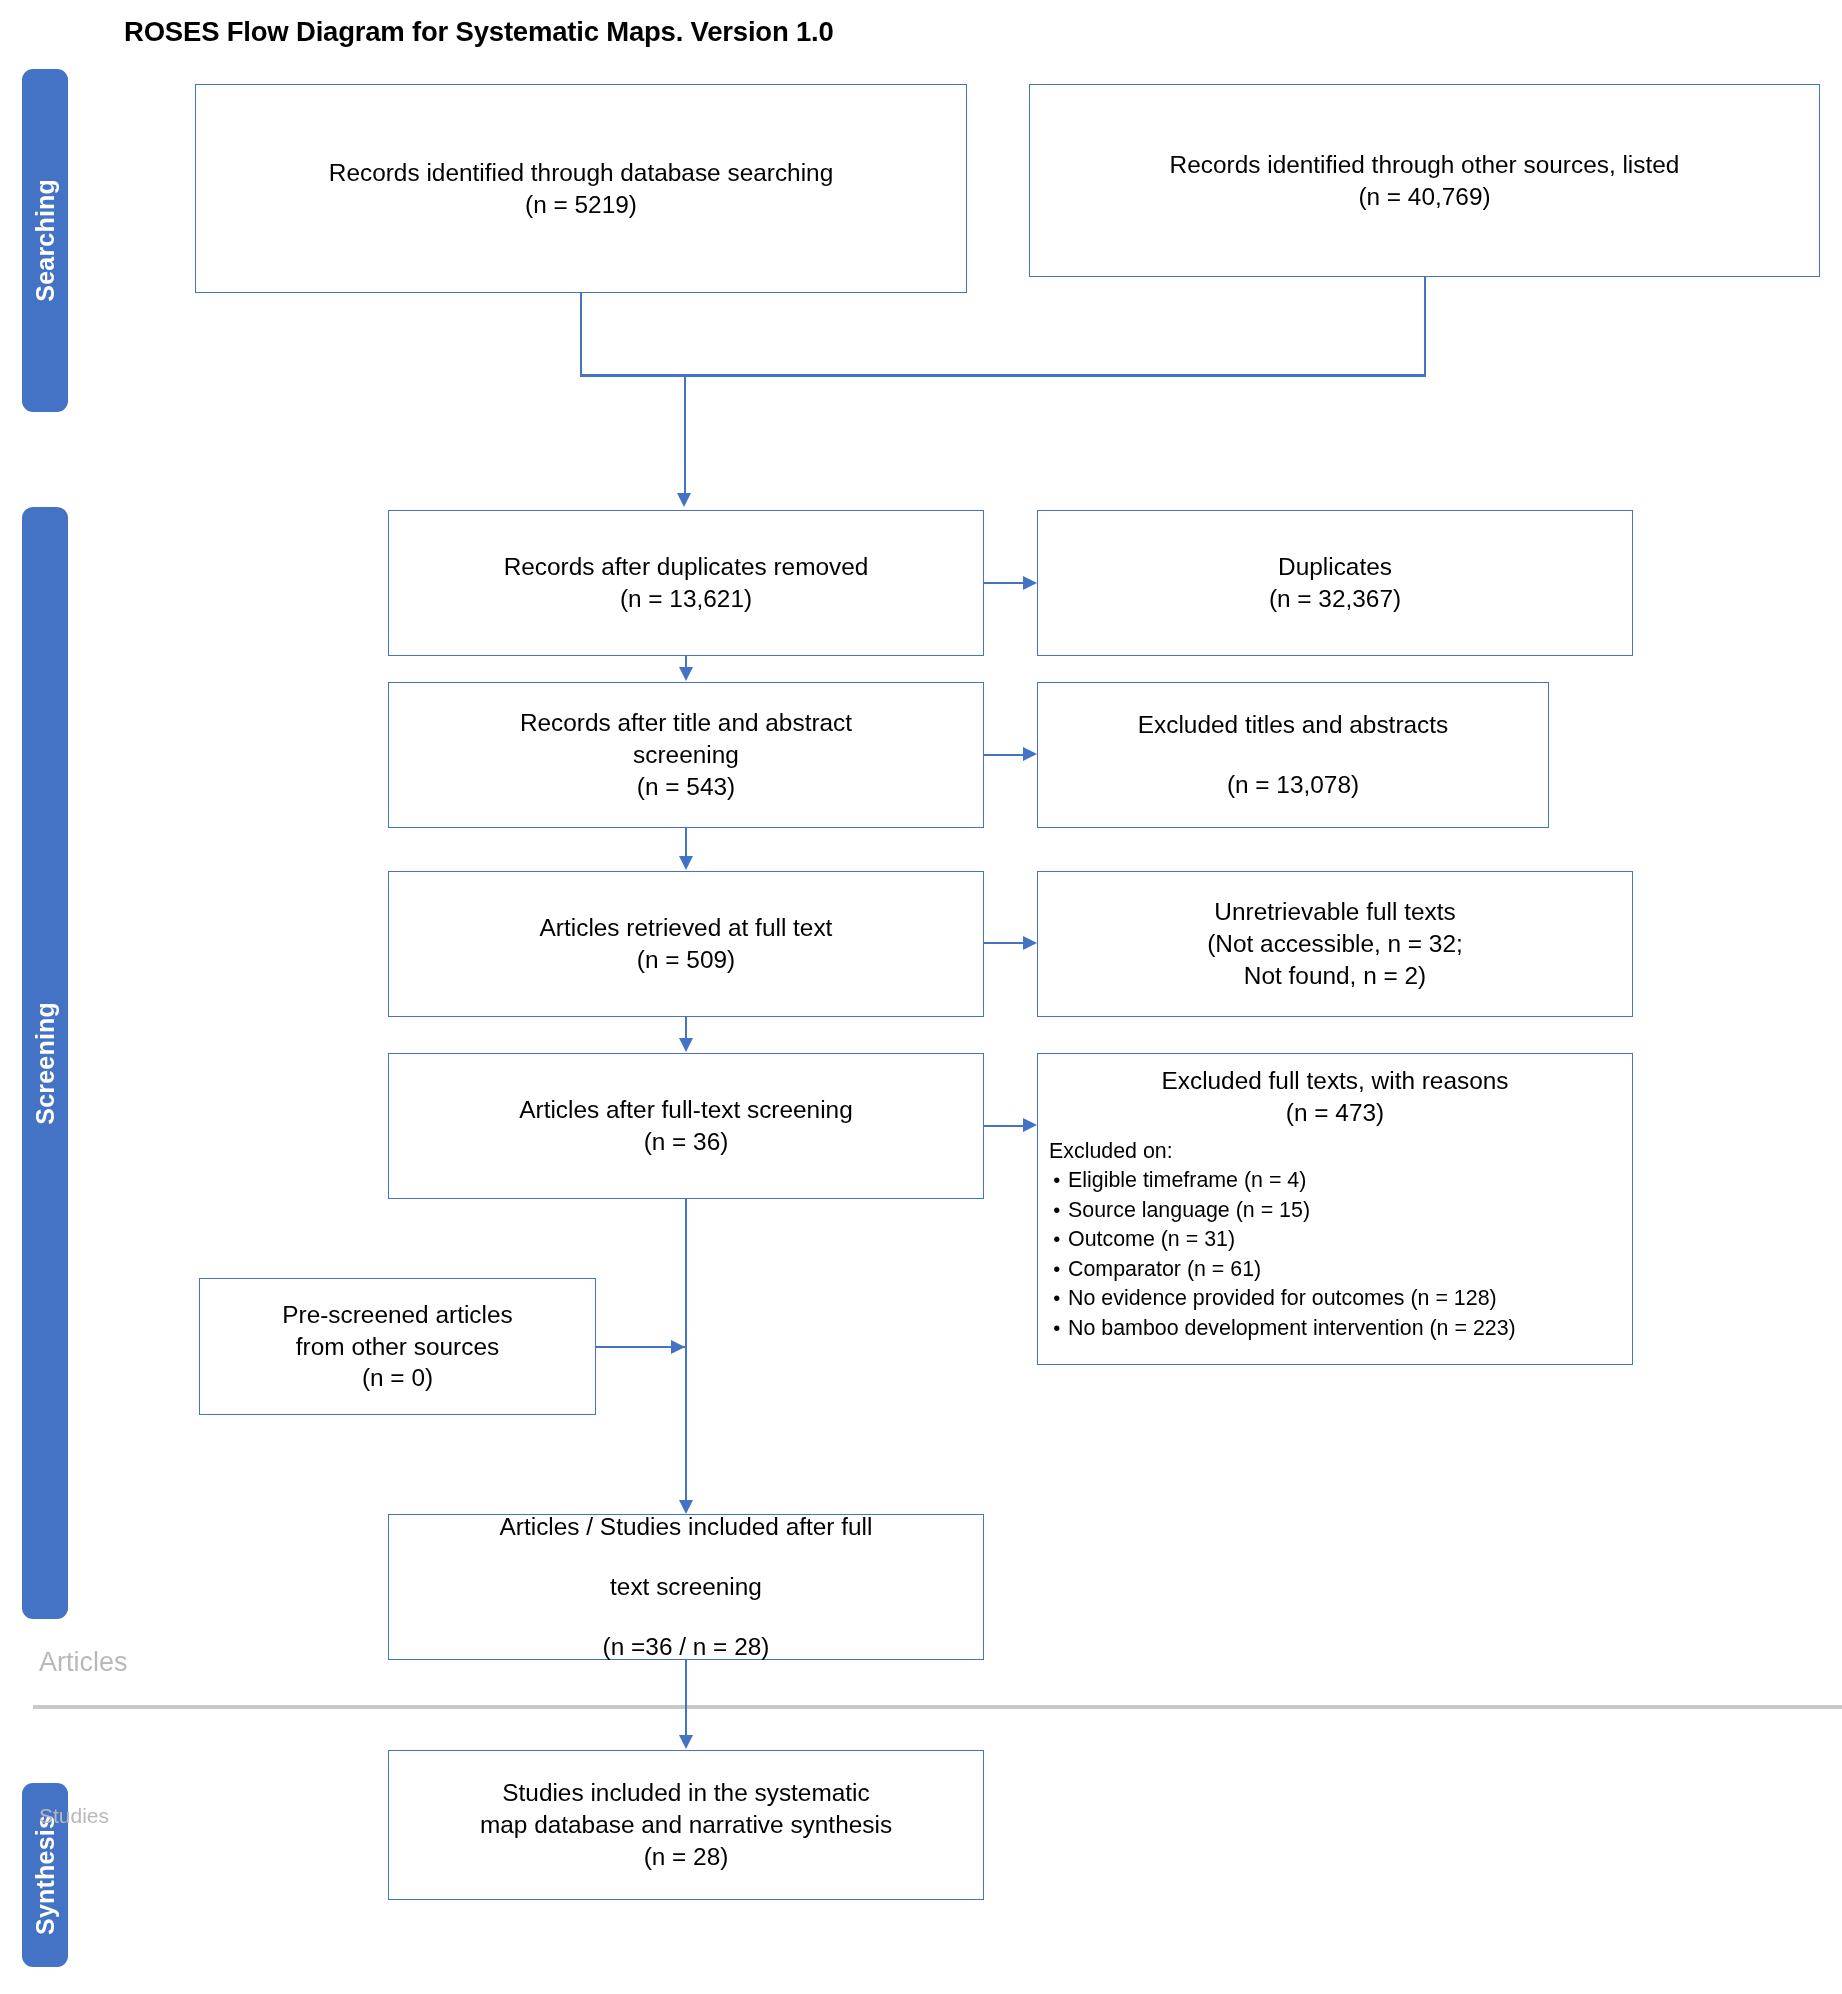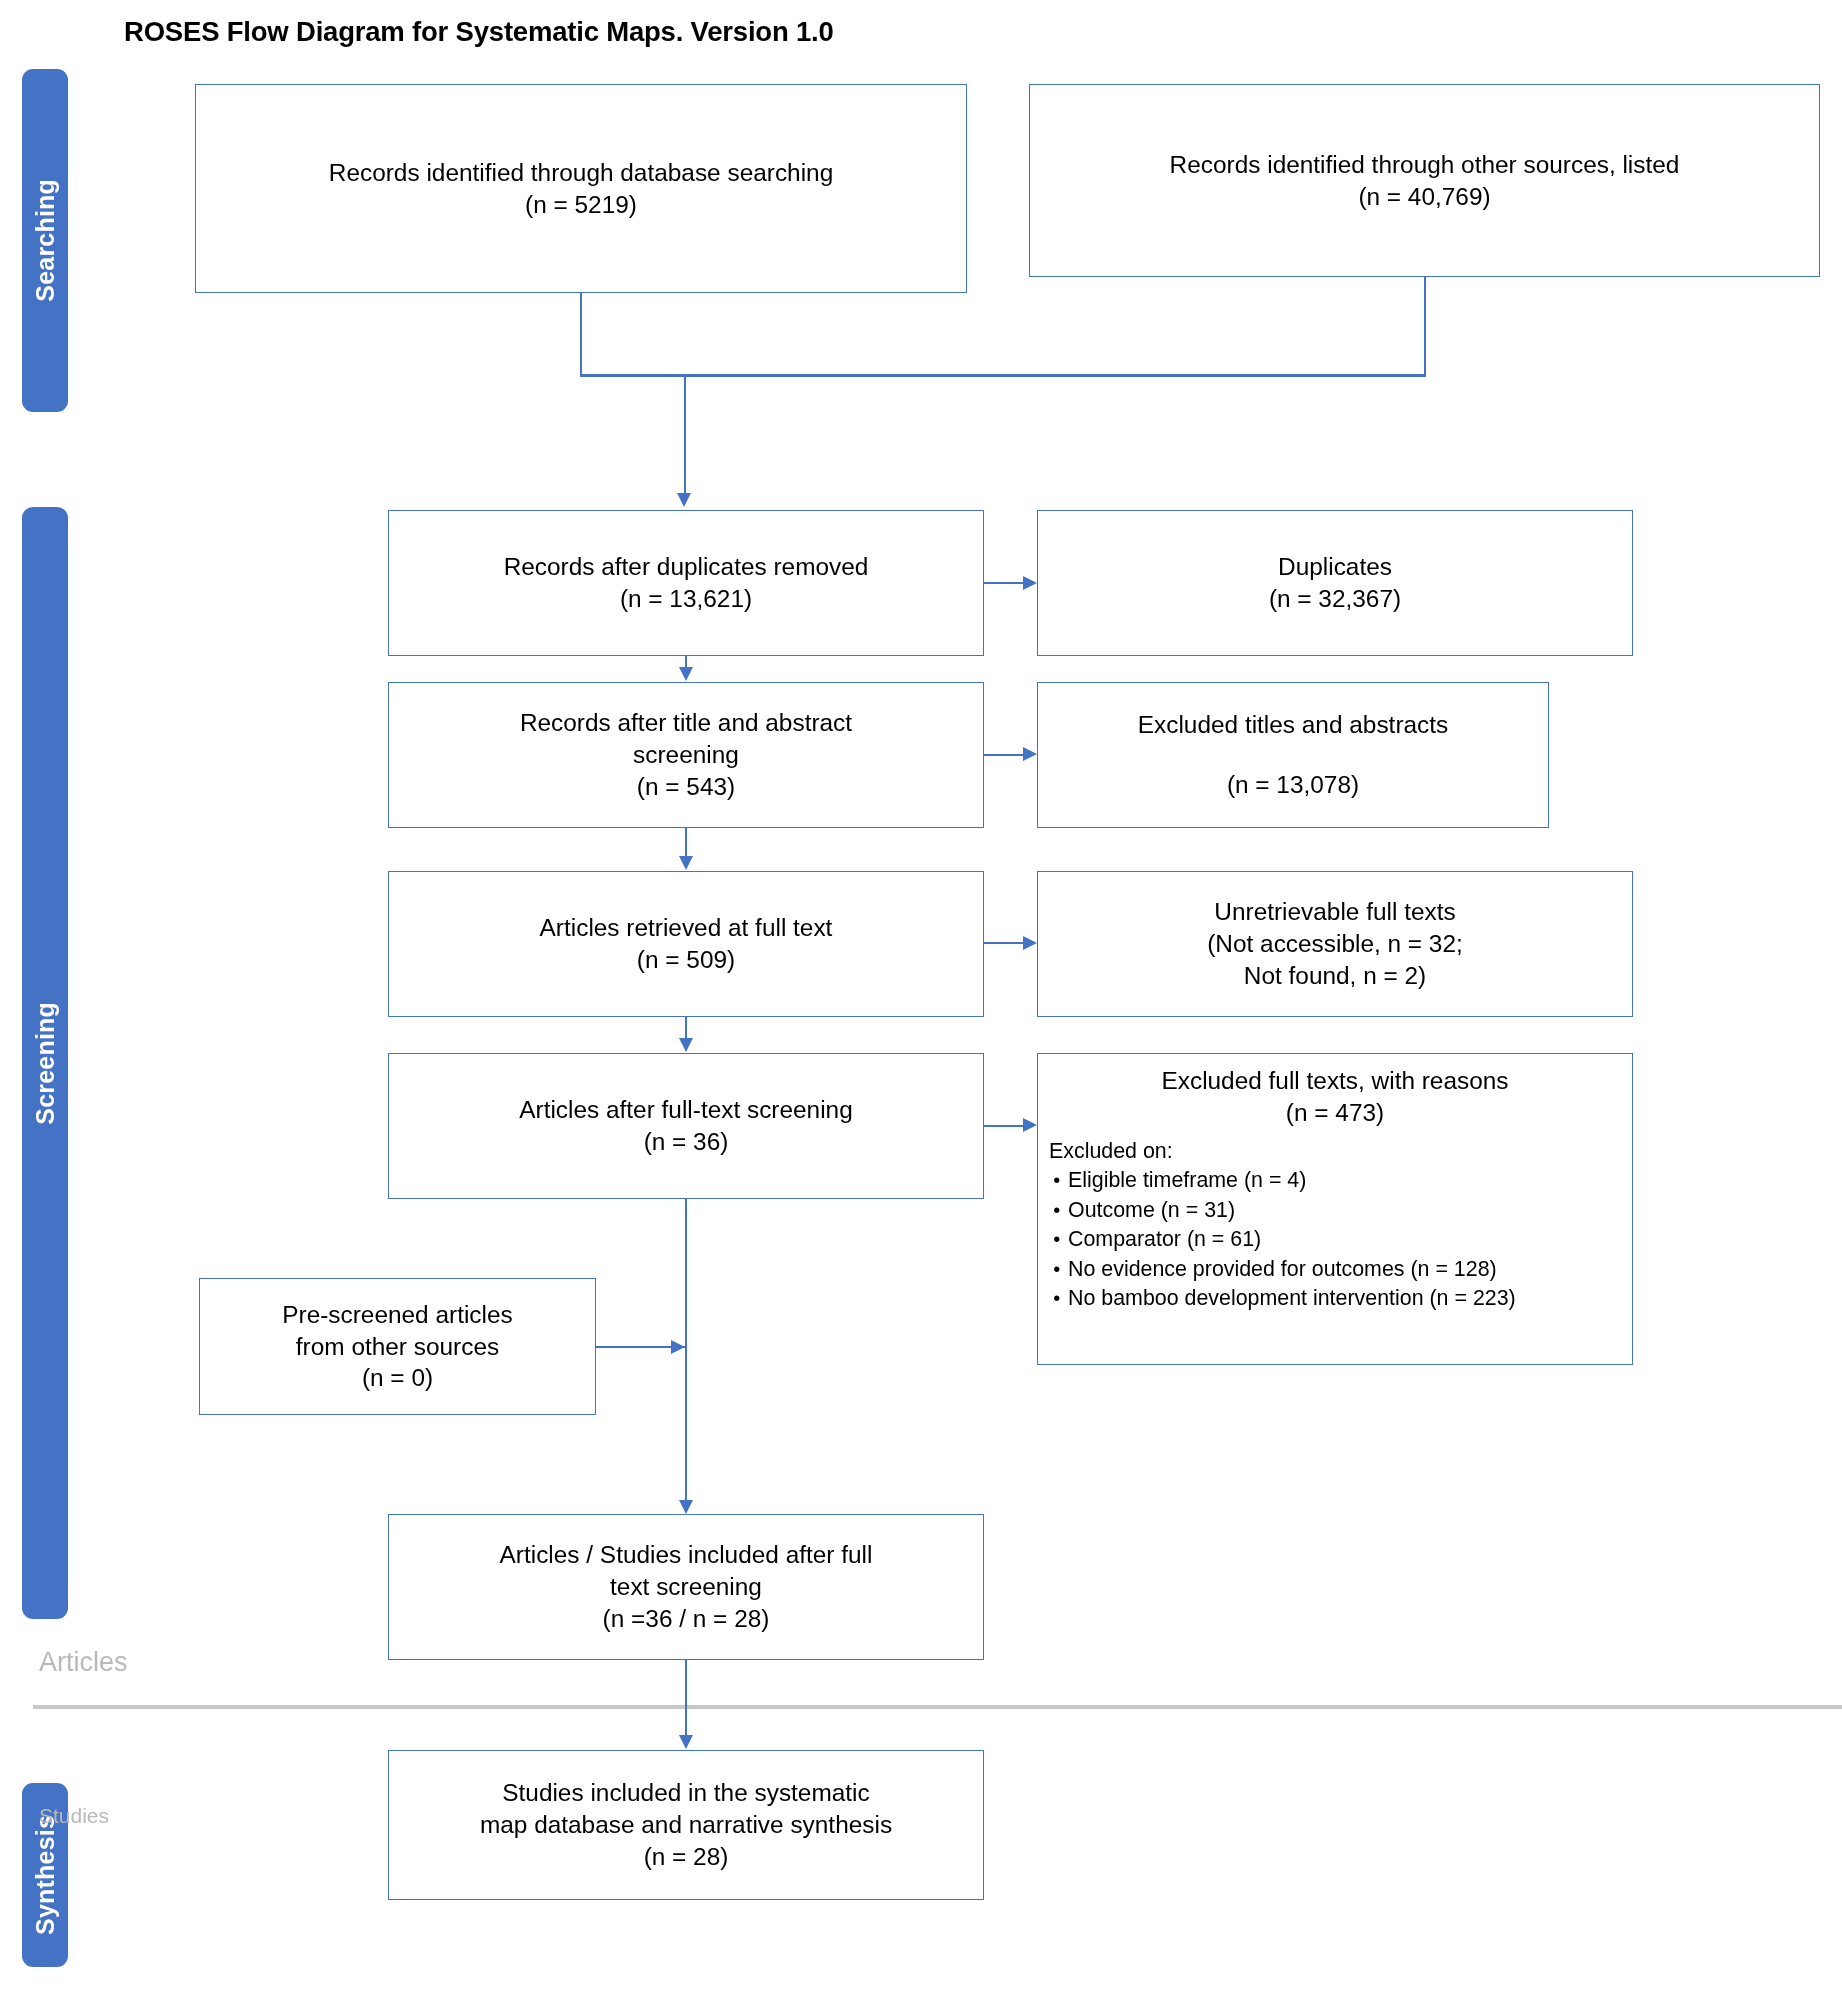--- a/index.html
+++ b/index.html
@@ -117,21 +117,21 @@
   #box-other-sources  { left:1029px; top:84px;  width:791px; height:193px; }
   #box-dedup          { left:388px;  top:510px; width:596px; height:146px; }
   #box-duplicates     { left:1037px; top:510px; width:596px; height:146px; }
   #box-title-abstract { left:388px;  top:682px; width:596px; height:146px; }
   #box-excl-titles    { left:1037px; top:682px; width:512px; height:146px;gap:28px; }
   #box-fulltext-ret   { left:388px;  top:871px; width:596px; height:146px; }
   #box-unretrievable  { left:1037px; top:871px; width:596px; height:146px; }
   #box-after-fulltext { left:388px;  top:1053px; width:596px; height:146px; }
   #box-excluded-fulltext{ left:1037px; top:1053px; width:596px; height:312px; }
   #box-prescreened    { left:199px;  top:1278px; width:397px;  height:137px; }
-  #box-included       { left:388px;  top:1514px; width:596px; height:146px; }
+  #box-included       { left:388px;  top:1514px; width:596px; height:146px;gap:28px; }
   #box-synthesis      { left:388px;  top:1750px; width:596px; height:150px; }
 
   
   .conn{position:absolute;background:#4472C4;}
   .arrow-down{
     position:absolute;
     width:0;height:0;
     border-left:7.7px solid transparent;
     border-right:7.7px solid transparent;
     border-top:14.6px solid #4472C4;
@@ -252,20 +252,21 @@
   </div>
 
   <div class="box" id="box-excluded-fulltext">
     <div class="hdr">
       <span class="ln">Excluded full texts, with reasons</span>
       <span class="ln">(n = 473)</span>
     </div>
     <div class="sub">Excluded on:</div>
     <ul>
       <li>Eligible timeframe (n = 4)</li>
+      <li>Source language (n = 15)</li>
       <li>Outcome (n = 31)</li>
       <li>Comparator (n = 61)</li>
       <li>No evidence provided for outcomes (n = 128)</li>
       <li>No bamboo development intervention (n = 223)</li>
     </ul>
   </div>
 
   <div class="box" id="box-prescreened">
     <span class="ln">Pre-screened articles</span>
     <span class="ln">from other sources</span>

